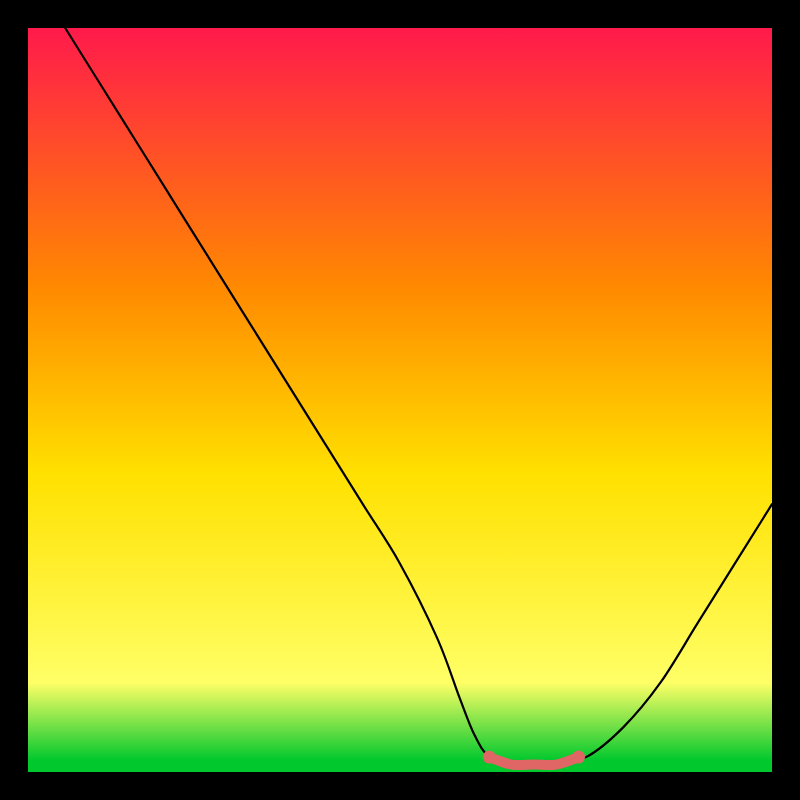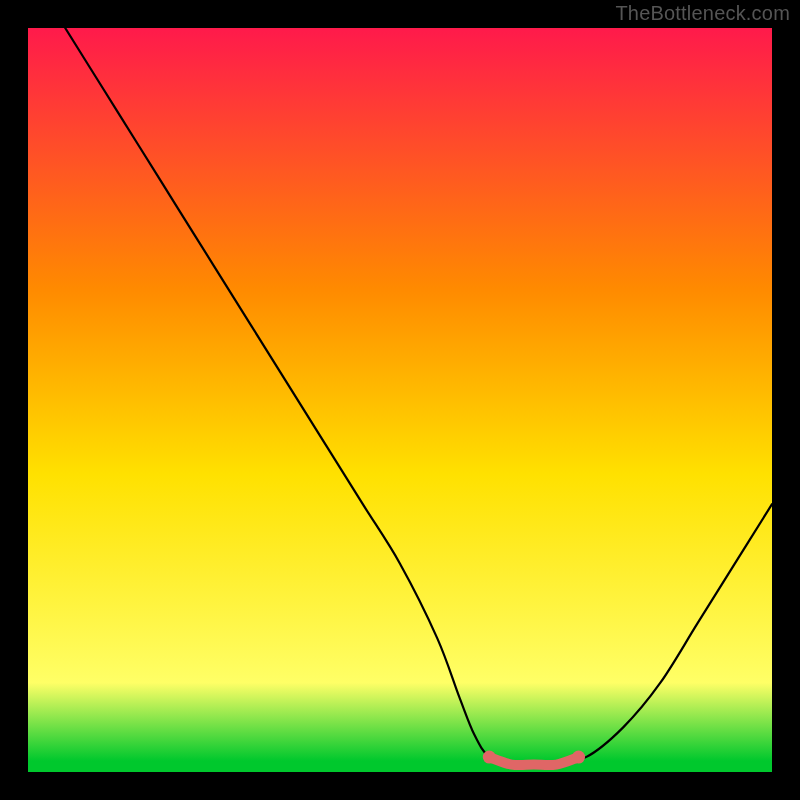--- a/index.html
+++ b/index.html
@@ -34,21 +34,20 @@
     left: 28px;
     width: 744px;
     height: 744px;
     display: block;
   }
 </style>
 </head>
 <body>
 
 <div class="frame">
-  <div class="watermark">TheBottleneck.com</div>
 
   <svg class="plot" viewBox="0 0 744 744" preserveAspectRatio="none">
     <defs>
       <linearGradient id="bg-grad" x1="0" y1="0" x2="0" y2="1">
         <stop offset="0" stop-color="#ff1a4b"></stop>
         <stop offset="0.35" stop-color="#ff8a00"></stop>
         <stop offset="0.60" stop-color="#ffe100"></stop>
         <stop offset="0.88" stop-color="#ffff66"></stop>
         <stop offset="0.985" stop-color="#00c82d"></stop>
       </linearGradient>

